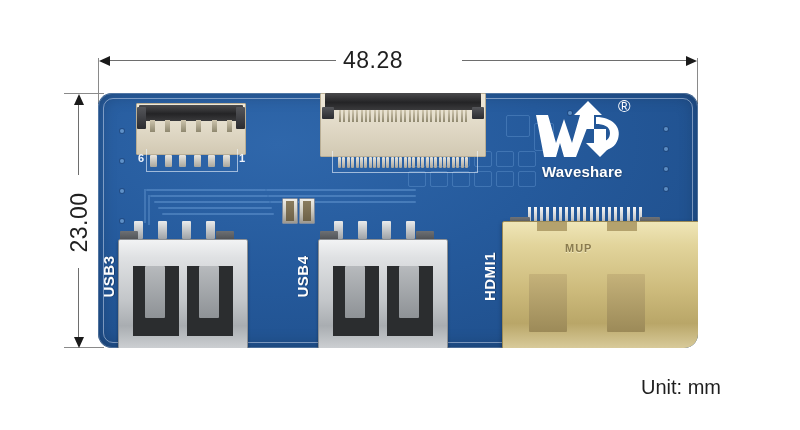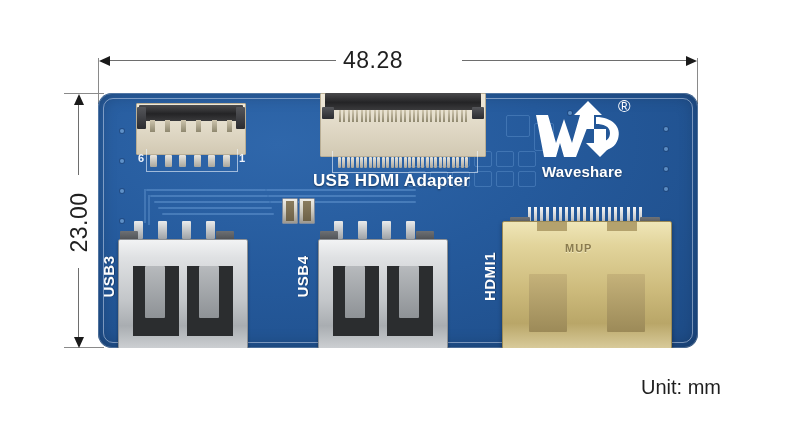--- a/index.html
+++ b/index.html
@@ -208,20 +208,21 @@
     border-radius: 1px;
   }
 
   
   .hdmi {
     position: absolute;
     background: linear-gradient(180deg, #efe6b8 0%, #e2d49b 18%, #cdbb7c 52%, #b9a668 78%, #ddd0a2 100%);
     border: 1px solid #9b8a55;
     border-radius: 2px;
     box-shadow: 0 2px 4px rgba(0,0,0,0.35);
+    padding-left: 40px;
   }
   .hdmi-mouth {
     position: absolute;
     background: linear-gradient(180deg, #c5b27a 0%, #9c8a58 100%);
     border-radius: 1px;
   }
   .hdmi-notch {
     position: absolute;
     background: #b4a26d;
   }
@@ -476,21 +477,20 @@
   </div>
   <div class="silk-rect" style="left:234px; top:58px; width:144px; height:21px;"></div>
 
   <div class="smd" style="left:184px; top:105px; width:14px; height:24px;">
     <div class="smd-body"></div>
   </div>
   <div class="smd" style="left:201px; top:105px; width:14px; height:24px;">
     <div class="smd-body"></div>
   </div>
 
-  <div class="board-title" style="left:215px; top:78px;">USB HDMI Adapter</div>
 
   <div class="logo-wrap" style="left:428px; top:2px; width:140px; height:92px;">
     <svg width="120" height="64" viewBox="0 0 120 64" style="position:absolute; left:4px; top:4px;">
 
       <path d="M6 16 L18 16 L26 44 L34 20 L42 44 L50 16 L62 16 L46 58 L34 58 L30 44 L26 58 L14 58 Z" fill="#ffffff"></path>
       <path d="M52 20 L52 6 L44 6 L58 -8 L72 6 L64 6 L64 20 Z" transform="translate(0,10)" fill="#ffffff"></path>
       <path d="M64 36 L64 50 L72 50 L58 64 L44 50 L52 50 L52 36 Z" transform="translate(12,-6)" fill="#ffffff"></path>
       <path d="M58 14 L78 14 L92 30 L78 46 L58 46 Z" fill="#ffffff" opacity="0"></path>
       <path d="M66 18 C 82 18, 92 28, 88 40 C 85 50, 74 54, 64 50 L64 42 C 72 45, 80 42, 80 34 C 80 27, 73 25, 66 25 Z" fill="#ffffff"></path>
     </svg>

